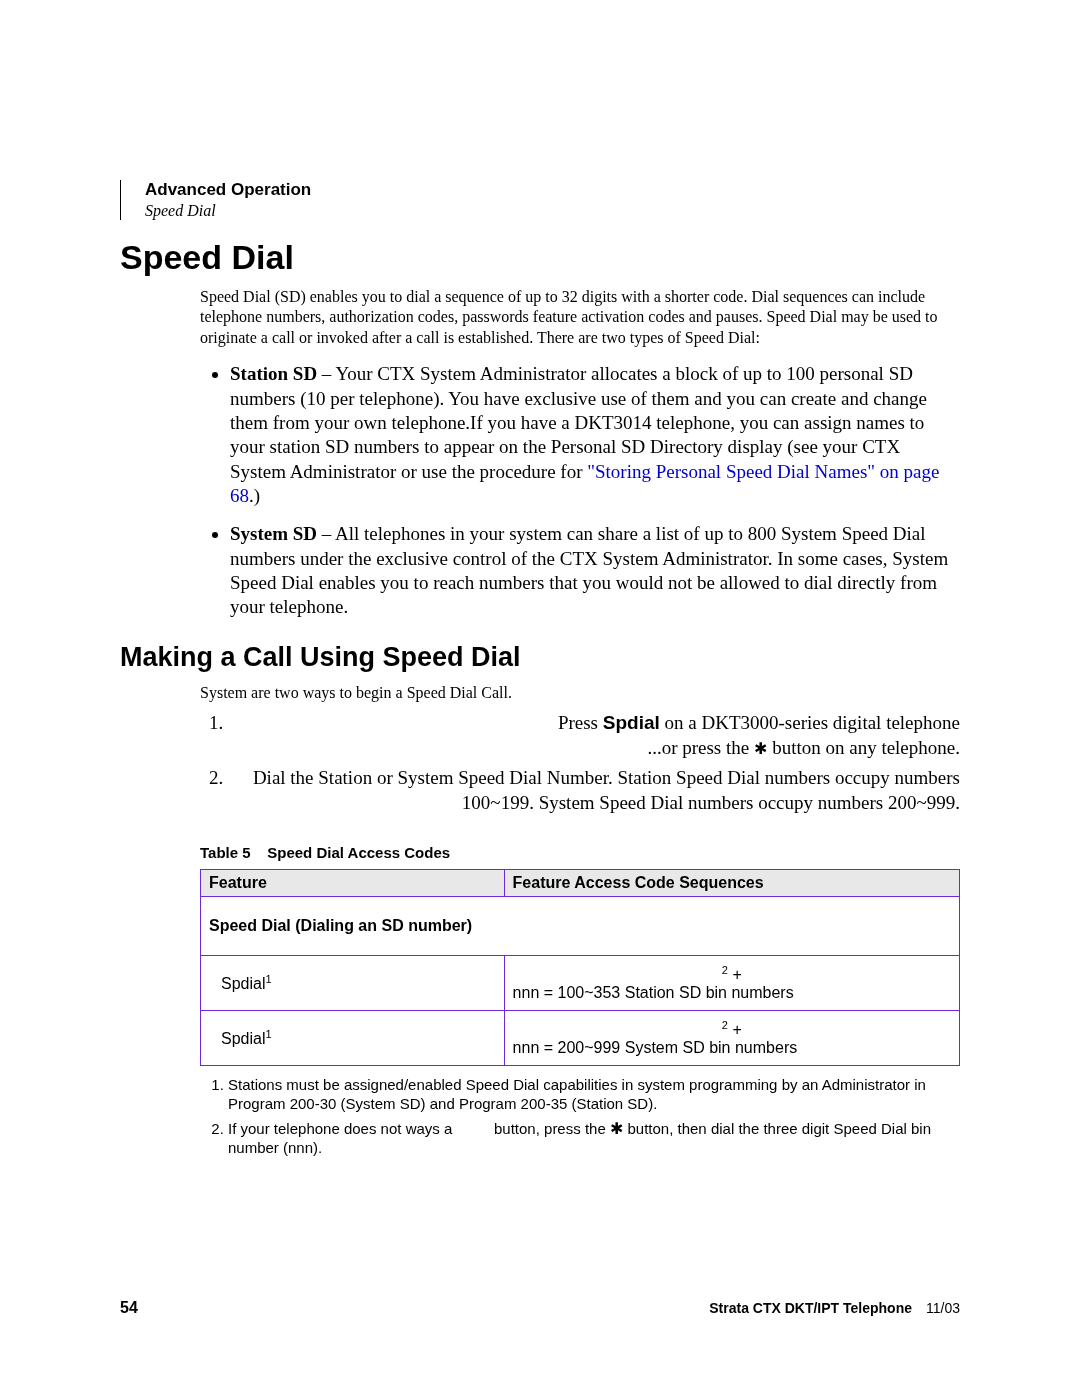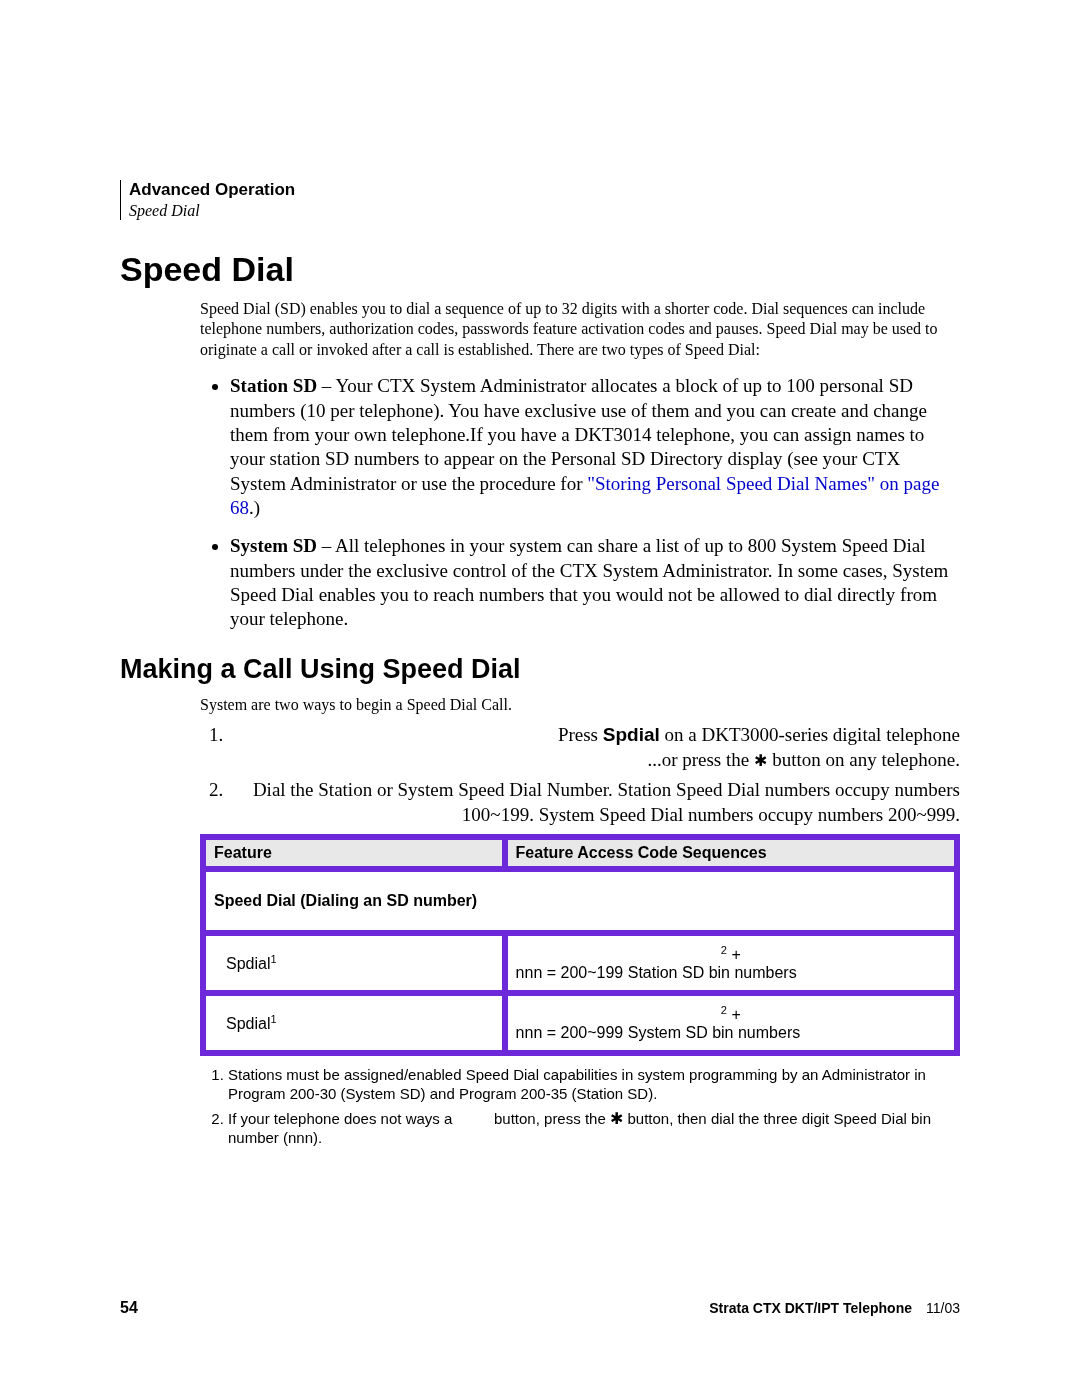--- a/index.html
+++ b/index.html
@@ -15,22 +15,22 @@
   }
   .page {
     padding: 180px 120px 0 120px;
     box-sizing: border-box;
     width: 100%;
     height: 100%;
     position: relative;
   }
   .header-border {
     border-left: 1px solid #000;
-    padding-left: 8px;
-    margin-bottom: 30px;
+    padding-left: 24px;
+    margin-bottom: 18px;
   }
   .chapter {
     font-family: Arial, Helvetica, sans-serif;
     font-weight: bold;
     font-size: 17px;
   }
   .section {
     font-style: italic;
     font-size: 16px;
     margin-top: 2px;
@@ -89,21 +89,21 @@
     margin: 28px 0 8px 80px;
   }
   table.sdtable {
     margin-left: 80px;
     border-collapse: collapse;
     width: 760px;
     font-family: Arial, Helvetica, sans-serif;
     font-size: 16px;
   }
   table.sdtable th, table.sdtable td {
-    border: 6px solid #6d28d9;
+    border: 1px solid #6d28d9;
     padding: 4px 8px;
     text-align: left;
     vertical-align: middle;
   }
   table.sdtable th {
     background: #e8e8e8;
     font-weight: bold;
   }
   table.sdtable td.rowhead {
     background: #fff;
@@ -186,39 +186,42 @@
       <span>Press </span><span class="spdial">Spdial</span><span> on a DKT3000-series digital telephone</span>
       <div>
         <span>...or press the </span><span class="star">✱</span><span> button on any telephone.</span>
       </div>
     </li>
     <li>
       <span>Dial the Station or System Speed Dial Number. Station Speed Dial numbers occupy numbers 100~199. System Speed Dial numbers occupy numbers 200~999.</span>
     </li>
   </ol>
 
+  <div class="table-caption">
+    <span>Table 5</span>&nbsp;&nbsp;&nbsp;&nbsp;<span>Speed Dial Access Codes</span>
+  </div>
 
   <table class="sdtable">
     <tbody>
         <tr>
       <th style="width:40%">Feature</th>
       <th>Feature Access Code Sequences</th>
     </tr>
     <tr>
       <td class="rowhead" colspan="2">Speed Dial (Dialing an SD number)</td>
     </tr>
     <tr>
       <td class="feature-cell">
         <span>Spdial</span><span class="sup">1</span>
       </td>
       <td>
         <div style="text-align:center">
           <span class="sup">2</span> <span>+</span>
         </div>
-        <div>nnn = 200~199 Station SD bin numbers</div>
+        <div>nnn = 100~353 Station SD bin numbers</div>
       </td>
     </tr>
     <tr>
       <td class="feature-cell">
         <span>Spdial</span><span class="sup">1</span>
       </td>
       <td>
         <div style="text-align:center">
           <span class="sup">2</span> <span>+</span>
         </div>

